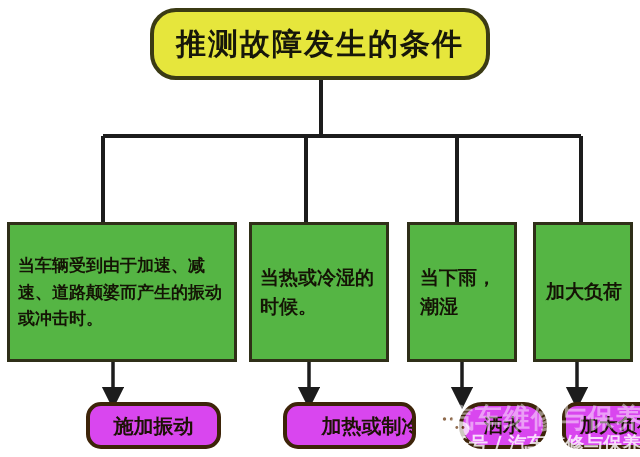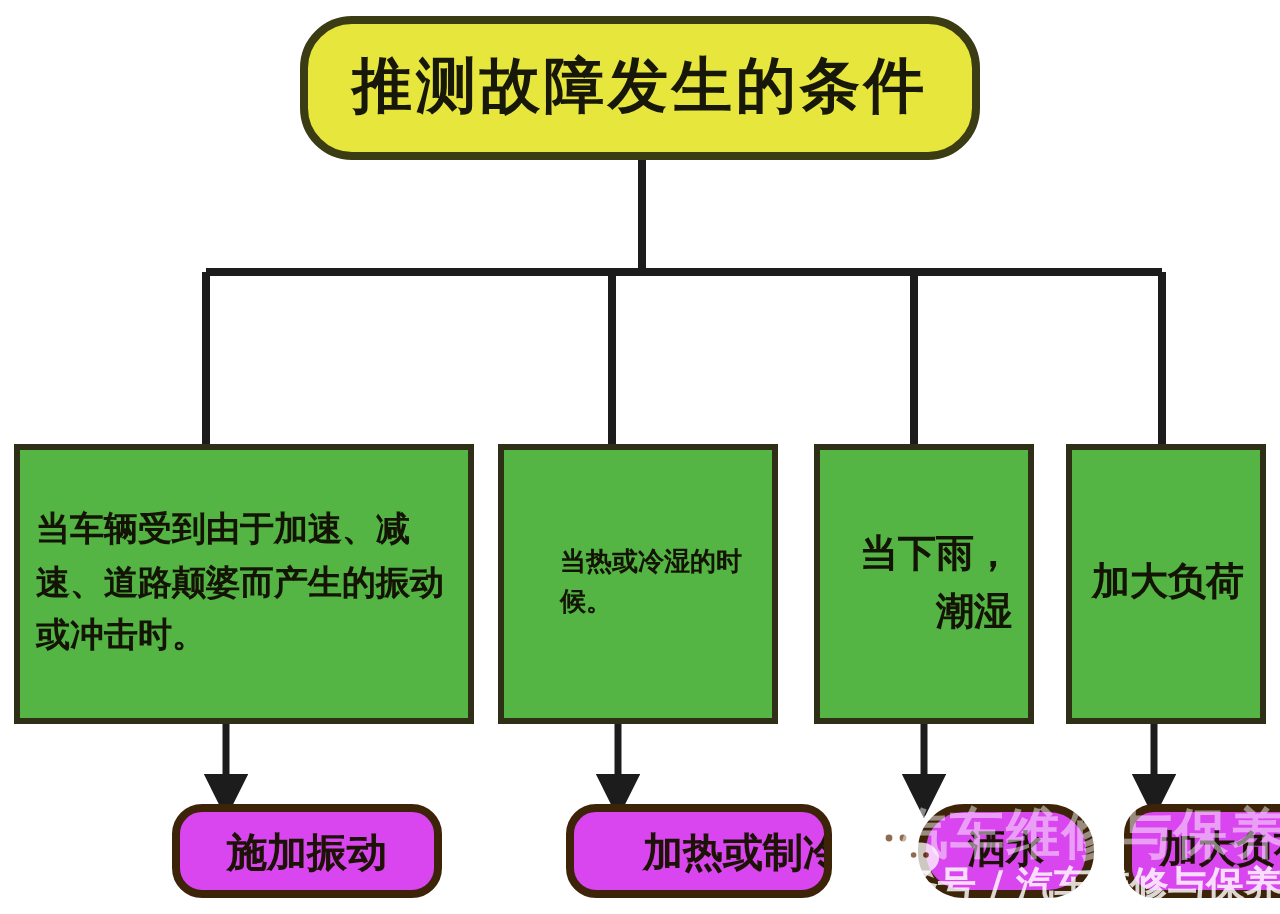--- a/index.html
+++ b/index.html
@@ -74,22 +74,22 @@
     width: 100%;
     box-sizing: border-box;
     text-align: left;
   }
   .cond-node.c0 { left: 7px;   top: 222px; width: 230px; height: 140px; }
   .cond-node.c1 { left: 249px; top: 222px; width: 140px; height: 140px; }
   .cond-node.c2 { left: 407px; top: 222px; width: 110px; height: 140px; }
   .cond-node.c3 { left: 533px; top: 222px; width: 100px; height: 140px; }
 
   .cond-node.c0 .cond-label { font-size: 17px; letter-spacing: 0px; }
-  .cond-node.c1 .cond-label { font-size: 13px; padding-left: 28px; }
-  .cond-node.c2 .cond-label { font-size: 19px; padding-left: 10px; text-align: right; }
+  .cond-node.c1 .cond-label { font-size: 19px; padding-left: 8px; }
+  .cond-node.c2 .cond-label { font-size: 19px; padding-left: 10px; }
   .cond-node.c3 .cond-label { font-size: 19px; padding-left: 10px; }
 
   
   .act-node {
     position: absolute;
     background: #d946ef;
     border: 4px solid #3d2409;
     border-radius: 15px;
     box-sizing: border-box;
     display: flex;

